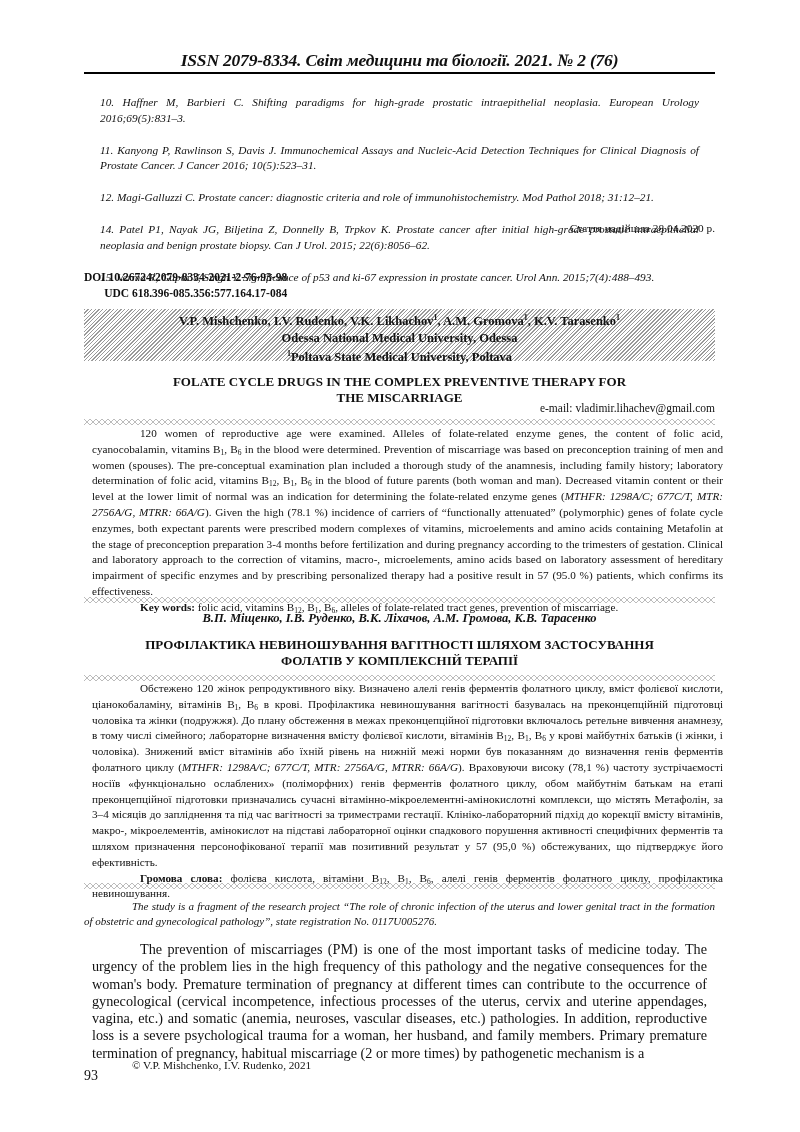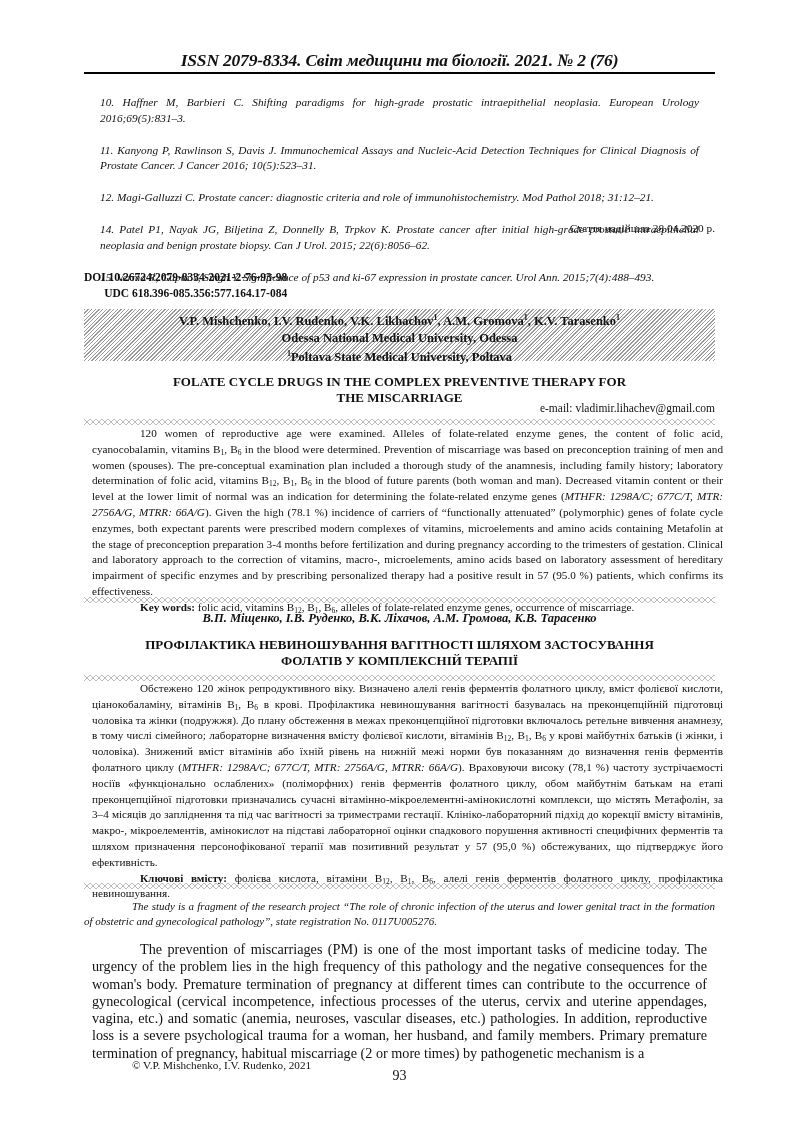--- a/index.html
+++ b/index.html
@@ -28,21 +28,21 @@
   .abstract .kw { text-indent: 48px; }
   .abstract .kw b { font-weight: bold; }
   sub { font-size: 7.5px; vertical-align: -2px; line-height: 0; }
   .authors-ua { position: absolute; top: 611px; left: 0; width: 631px; text-align: center; font-weight: bold; font-size: 12.5px; font-style: italic; }
   .title-ua { position: absolute; top: 637px; left: 0; width: 631px; text-align: center; font-weight: bold; font-size: 13px; line-height: 16px; }
   .study-note { position: absolute; top: 899px; left: 0; width: 631px; font-style: italic; font-size: 11px; line-height: 15px; text-align: justify; }
   .study-note p { margin: 0; text-indent: 48px; }
   .body-text { position: absolute; top: 933px; left: 0; width: 631px; font-size: 14.2px; line-height: 17.3px; text-align: justify; }
   .body-text p { margin: 8px; text-indent: 48px; }
   .copyright { position: absolute; top: 1059px; left: 48px; font-size: 11.2px; }
-  .pagenum { position: absolute; top: 1068px; left: 0; width: 631px; text-align: center; font-size: 14px; }
+  .pagenum { position: absolute; top: 1068px; left: 0; width: 631px; font-size: 14px; }
 </style>
 </head>
 <body>
 
 <div class="page">
 
   <div class="header">ISSN 2079-8334. Світ медицини та біології. 2021. № 2 (76)</div>
   <div class="header-rule"></div>
 
   <div class="refs">
@@ -70,37 +70,37 @@
     <div>FOLATE CYCLE DRUGS IN THE COMPLEX PREVENTIVE THERAPY FOR</div>
     <div>THE MISCARRIAGE</div>
   </div>
 
   <div class="email">e-mail: vladimir.lihachev@gmail.com</div>
 
   <div class="zigzag" style="top:419px;"></div>
 
   <div class="abstract" style="top:426px;">
     <p><span>120 women of reproductive age were examined. Alleles of folate-related enzyme genes, the content of folic acid, cyanocobalamin, vitamins B</span><sub>1</sub><span>, B</span><sub>6</sub><span> in the blood were determined. Prevention of miscarriage was based on preconception training of men and women (spouses). The pre-conceptual examination plan included a thorough study of the anamnesis, including family history; laboratory determination of folic acid, vitamins B</span><sub>12</sub><span>, B</span><sub>1</sub><span>, B</span><sub>6</sub><span> in the blood of future parents (both woman and man). Decreased vitamin content or their level at the lower limit of normal was an indication for determining the folate-related enzyme genes (</span><i>MTHFR: 1298A/C; 677C/T, MTR: 2756A/G, MTRR: 66A/G</i><span>). Given the high (78.1 %) incidence of carriers of “functionally attenuated” (polymorphic) genes of folate cycle enzymes, both expectant parents were prescribed modern complexes of vitamins, microelements and amino acids containing Metafolin at the stage of preconception preparation 3-4 months before fertilization and during pregnancy according to the trimesters of gestation. Clinical and laboratory approach to the correction of vitamins, macro-, microelements, amino acids based on laboratory assessment of hereditary impairment of specific enzymes and by prescribing personalized therapy had a positive result in 57 (95.0 %) patients, which confirms its effectiveness.</span></p>
-    <p class="kw"><b>Key words:</b><span> folic acid, vitamins B</span><sub>12</sub><span>, B</span><sub>1</sub><span>, B</span><sub>6</sub><span>, alleles of folate-related enzyme genes, occurrence of miscarriage.</span></p>
+    <p class="kw"><b>Key words:</b><span> folic acid, vitamins B</span><sub>12</sub><span>, B</span><sub>1</sub><span>, B</span><sub>6</sub><span>, alleles of folate-related tract genes, prevention of miscarriage.</span></p>
   </div>
 
   <div class="zigzag" style="top:597px;"></div>
 
   <div class="authors-ua">В.П. Міщенко, І.В. Руденко, В.К. Ліхачов, А.М. Громова, К.В. Тарасенко</div>
 
   <div class="title-ua">
     <div>ПРОФІЛАКТИКА НЕВИНОШУВАННЯ ВАГІТНОСТІ ШЛЯХОМ ЗАСТОСУВАННЯ</div>
     <div>ФОЛАТІВ У КОМПЛЕКСНІЙ ТЕРАПІЇ</div>
   </div>
 
   <div class="zigzag" style="top:675px;"></div>
 
   <div class="abstract" style="top:681px;">
     <p><span>Обстежено 120 жінок репродуктивного віку. Визначено алелі генів ферментів фолатного циклу, вміст фолієвої кислоти, ціанокобаламіну, вітамінів B</span><sub>1</sub><span>, B</span><sub>6</sub><span> в крові. Профілактика невиношування вагітності базувалась на преконцепційній підготовці чоловіка та жінки (подружжя). До плану обстеження в межах преконцепційної підготовки включалось ретельне вивчення анамнезу, в тому числі сімейного; лабораторне визначення вмісту фолієвої кислоти, вітамінів B</span><sub>12</sub><span>, B</span><sub>1</sub><span>, B</span><sub>6</sub><span> у крові майбутніх батьків (і жінки, і чоловіка). Знижений вміст вітамінів або їхній рівень на нижній межі норми був показанням до визначення генів ферментів фолатного циклу (</span><i>MTHFR: 1298A/C; 677C/T, MTR: 2756A/G, MTRR: 66A/G</i><span>). Враховуючи високу (78,1 %) частоту зустрічаємості носіїв «функціонально ослаблених» (поліморфних) генів ферментів фолатного циклу, обом майбутнім батькам на етапі преконцепційної підготовки призначались сучасні вітамінно-мікроелементні-амінокислотні комплекси, що містять Метафолін, за 3–4 місяців до запліднення та під час вагітності за триместрами гестації. Клініко-лабораторний підхід до корекції вмісту вітамінів, макро-, мікроелементів, амінокислот на підставі лабораторної оцінки спадкового порушення активності специфічних ферментів та шляхом призначення персонофікованої терапії мав позитивний результат у 57 (95,0 %) обстежуваних, що підтверджує його ефективність.</span></p>
-    <p class="kw"><b>Ключові вмісту:</b><span> фолієва кислота, вітаміни B</span><sub>12</sub><span>, B</span><sub>1</sub><span>, B</span><sub>6</sub><span>, алелі генів ферментів фолатного циклу, профілактика невиношування.</span></p>
+    <p class="kw"><b>Громова слова:</b><span> фолієва кислота, вітаміни B</span><sub>12</sub><span>, B</span><sub>1</sub><span>, B</span><sub>6</sub><span>, алелі генів ферментів фолатного циклу, профілактика невиношування.</span></p>
   </div>
 
   <div class="zigzag" style="top:883px;"></div>
 
   <div class="study-note">
     <p>The study is a fragment of the research project “The role of chronic infection of the uterus and lower genital tract in the formation of obstetric and gynecological pathology”, state registration No. 0117U005276.</p>
   </div>
 
   <div class="body-text">
     <p>The prevention of miscarriages (PM) is one of the most important tasks of medicine today. The urgency of the problem lies in the high frequency of this pathology and the negative consequences for the woman's body. Premature termination of pregnancy at different times can contribute to the occurrence of gynecological (cervical incompetence, infectious processes of the uterus, cervix and uterine appendages, vagina, etc.) and somatic (anemia, neuroses, vascular diseases, etc.) pathologies. In addition, reproductive loss is a severe psychological trauma for a woman, her husband, and family members. Primary premature termination of pregnancy, habitual miscarriage (2 or more times) by pathogenetic mechanism is a</p>

